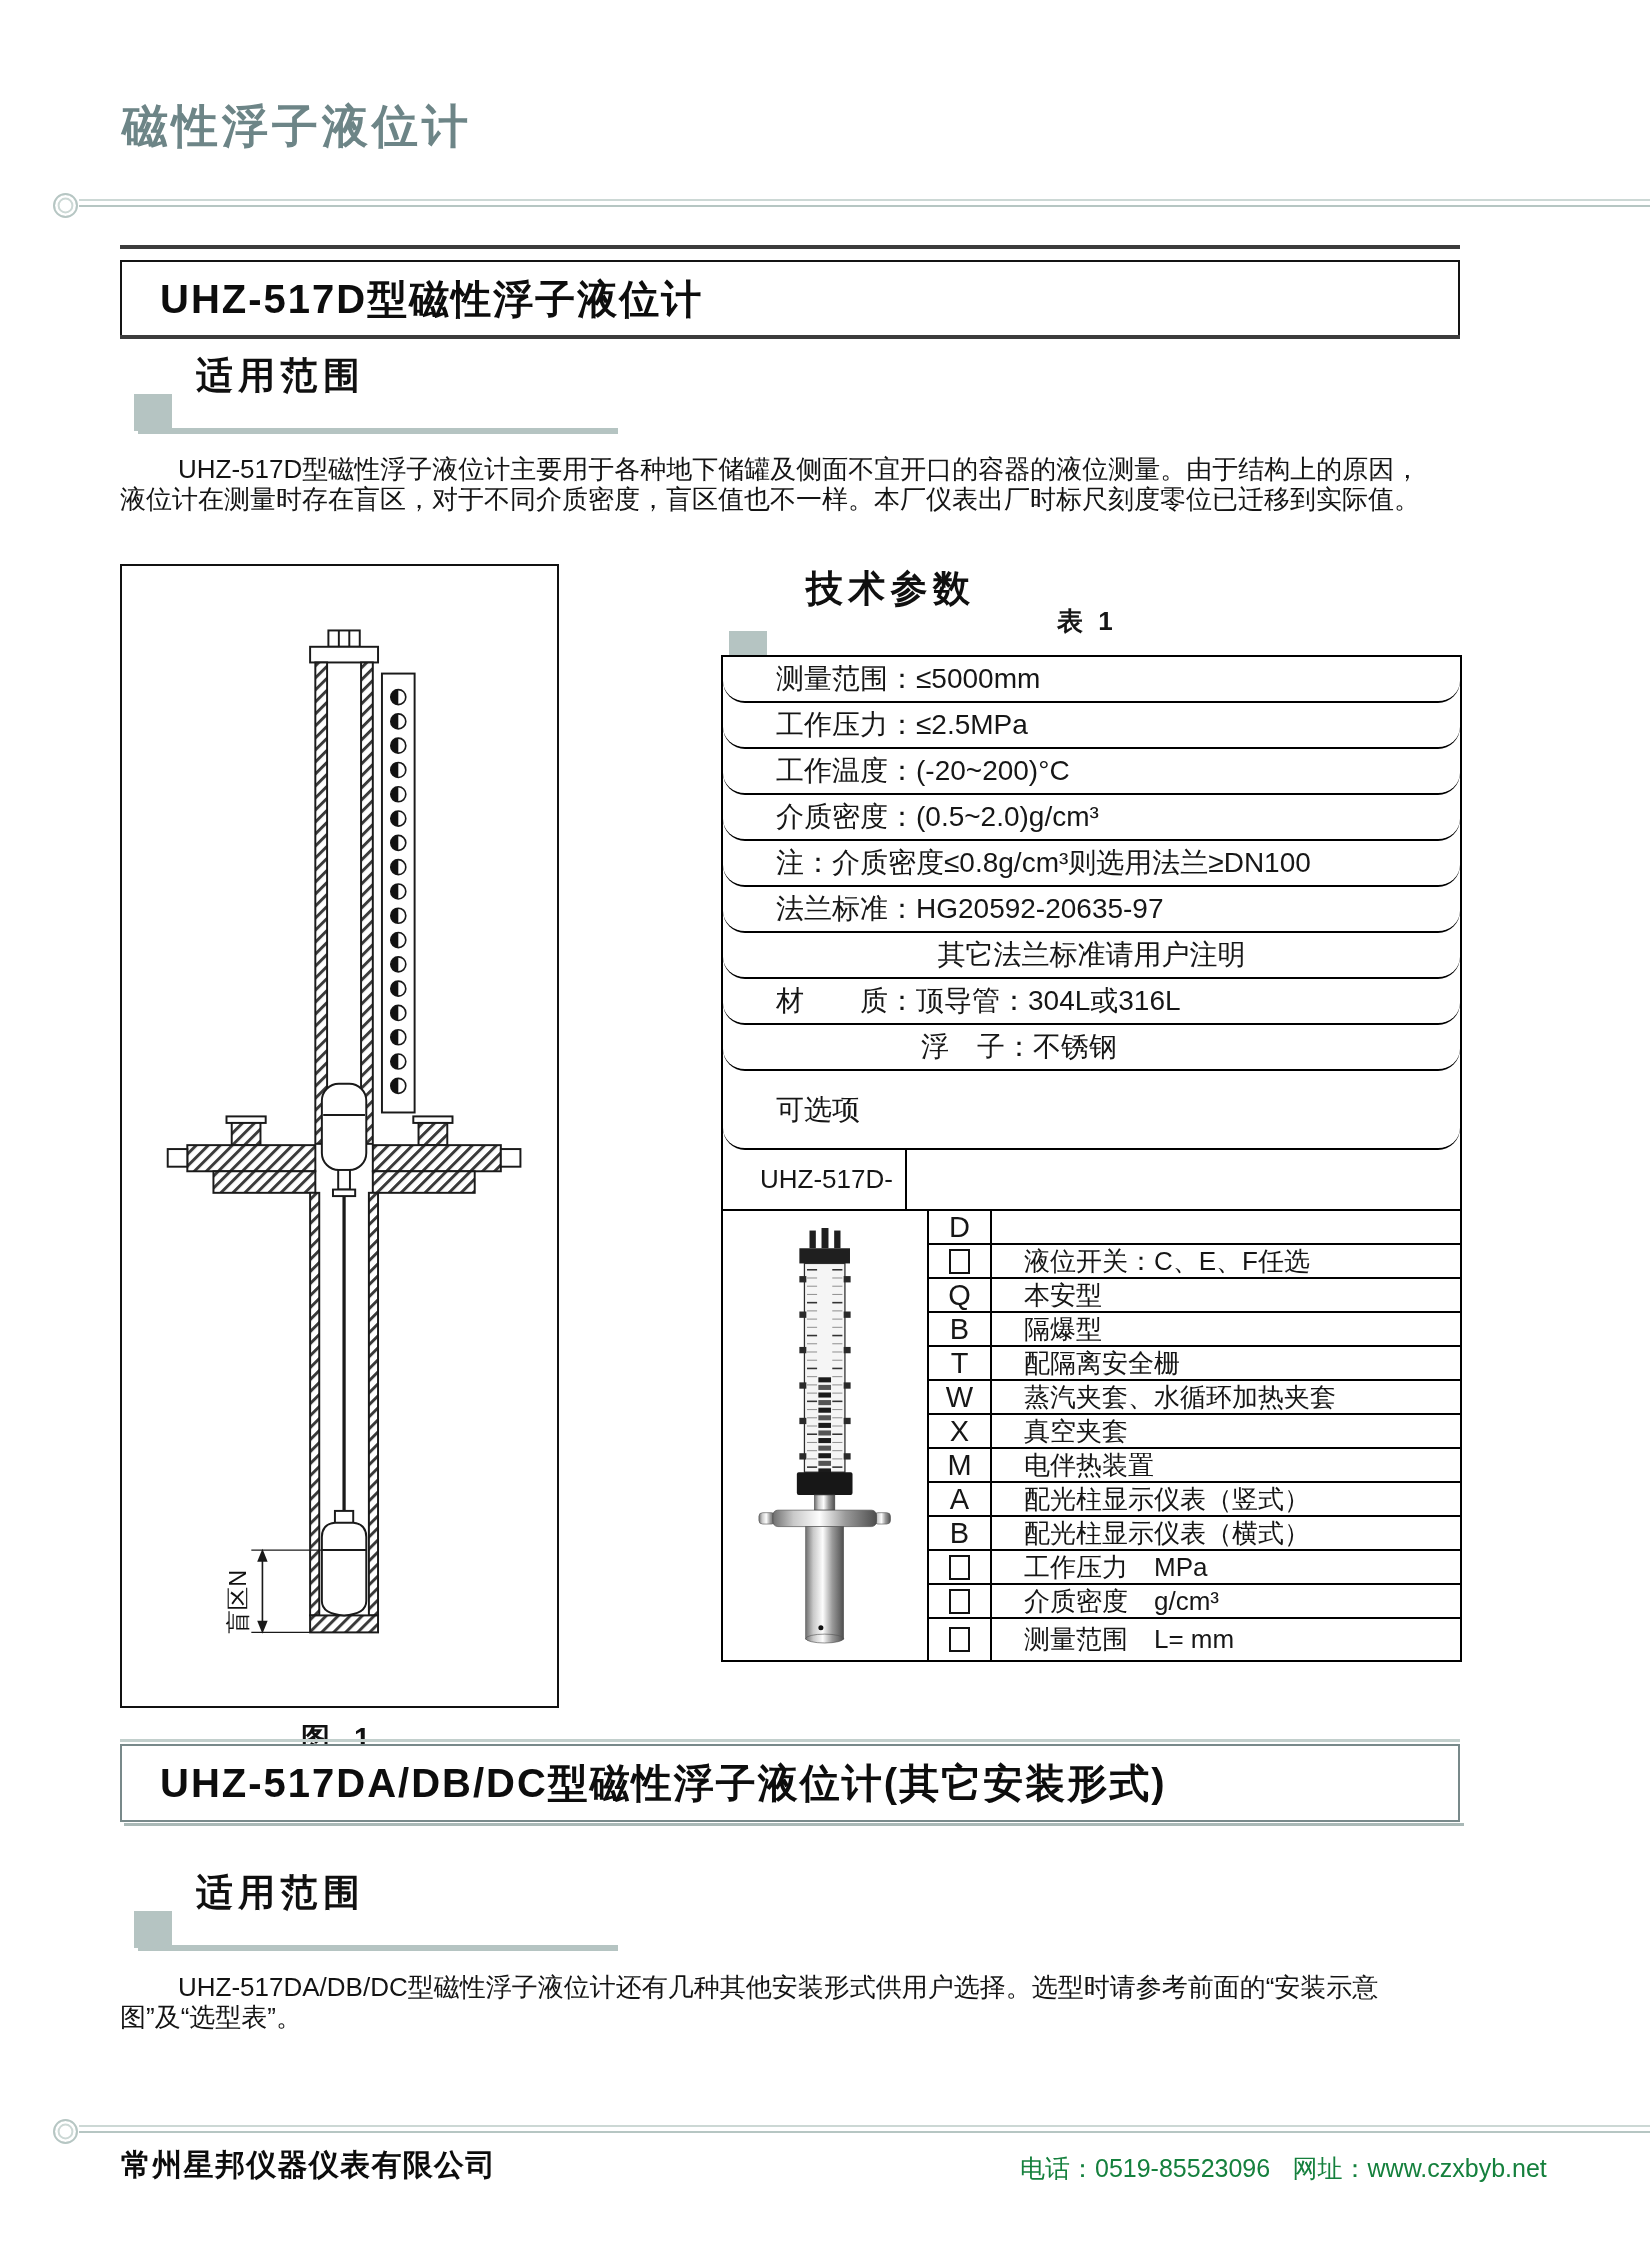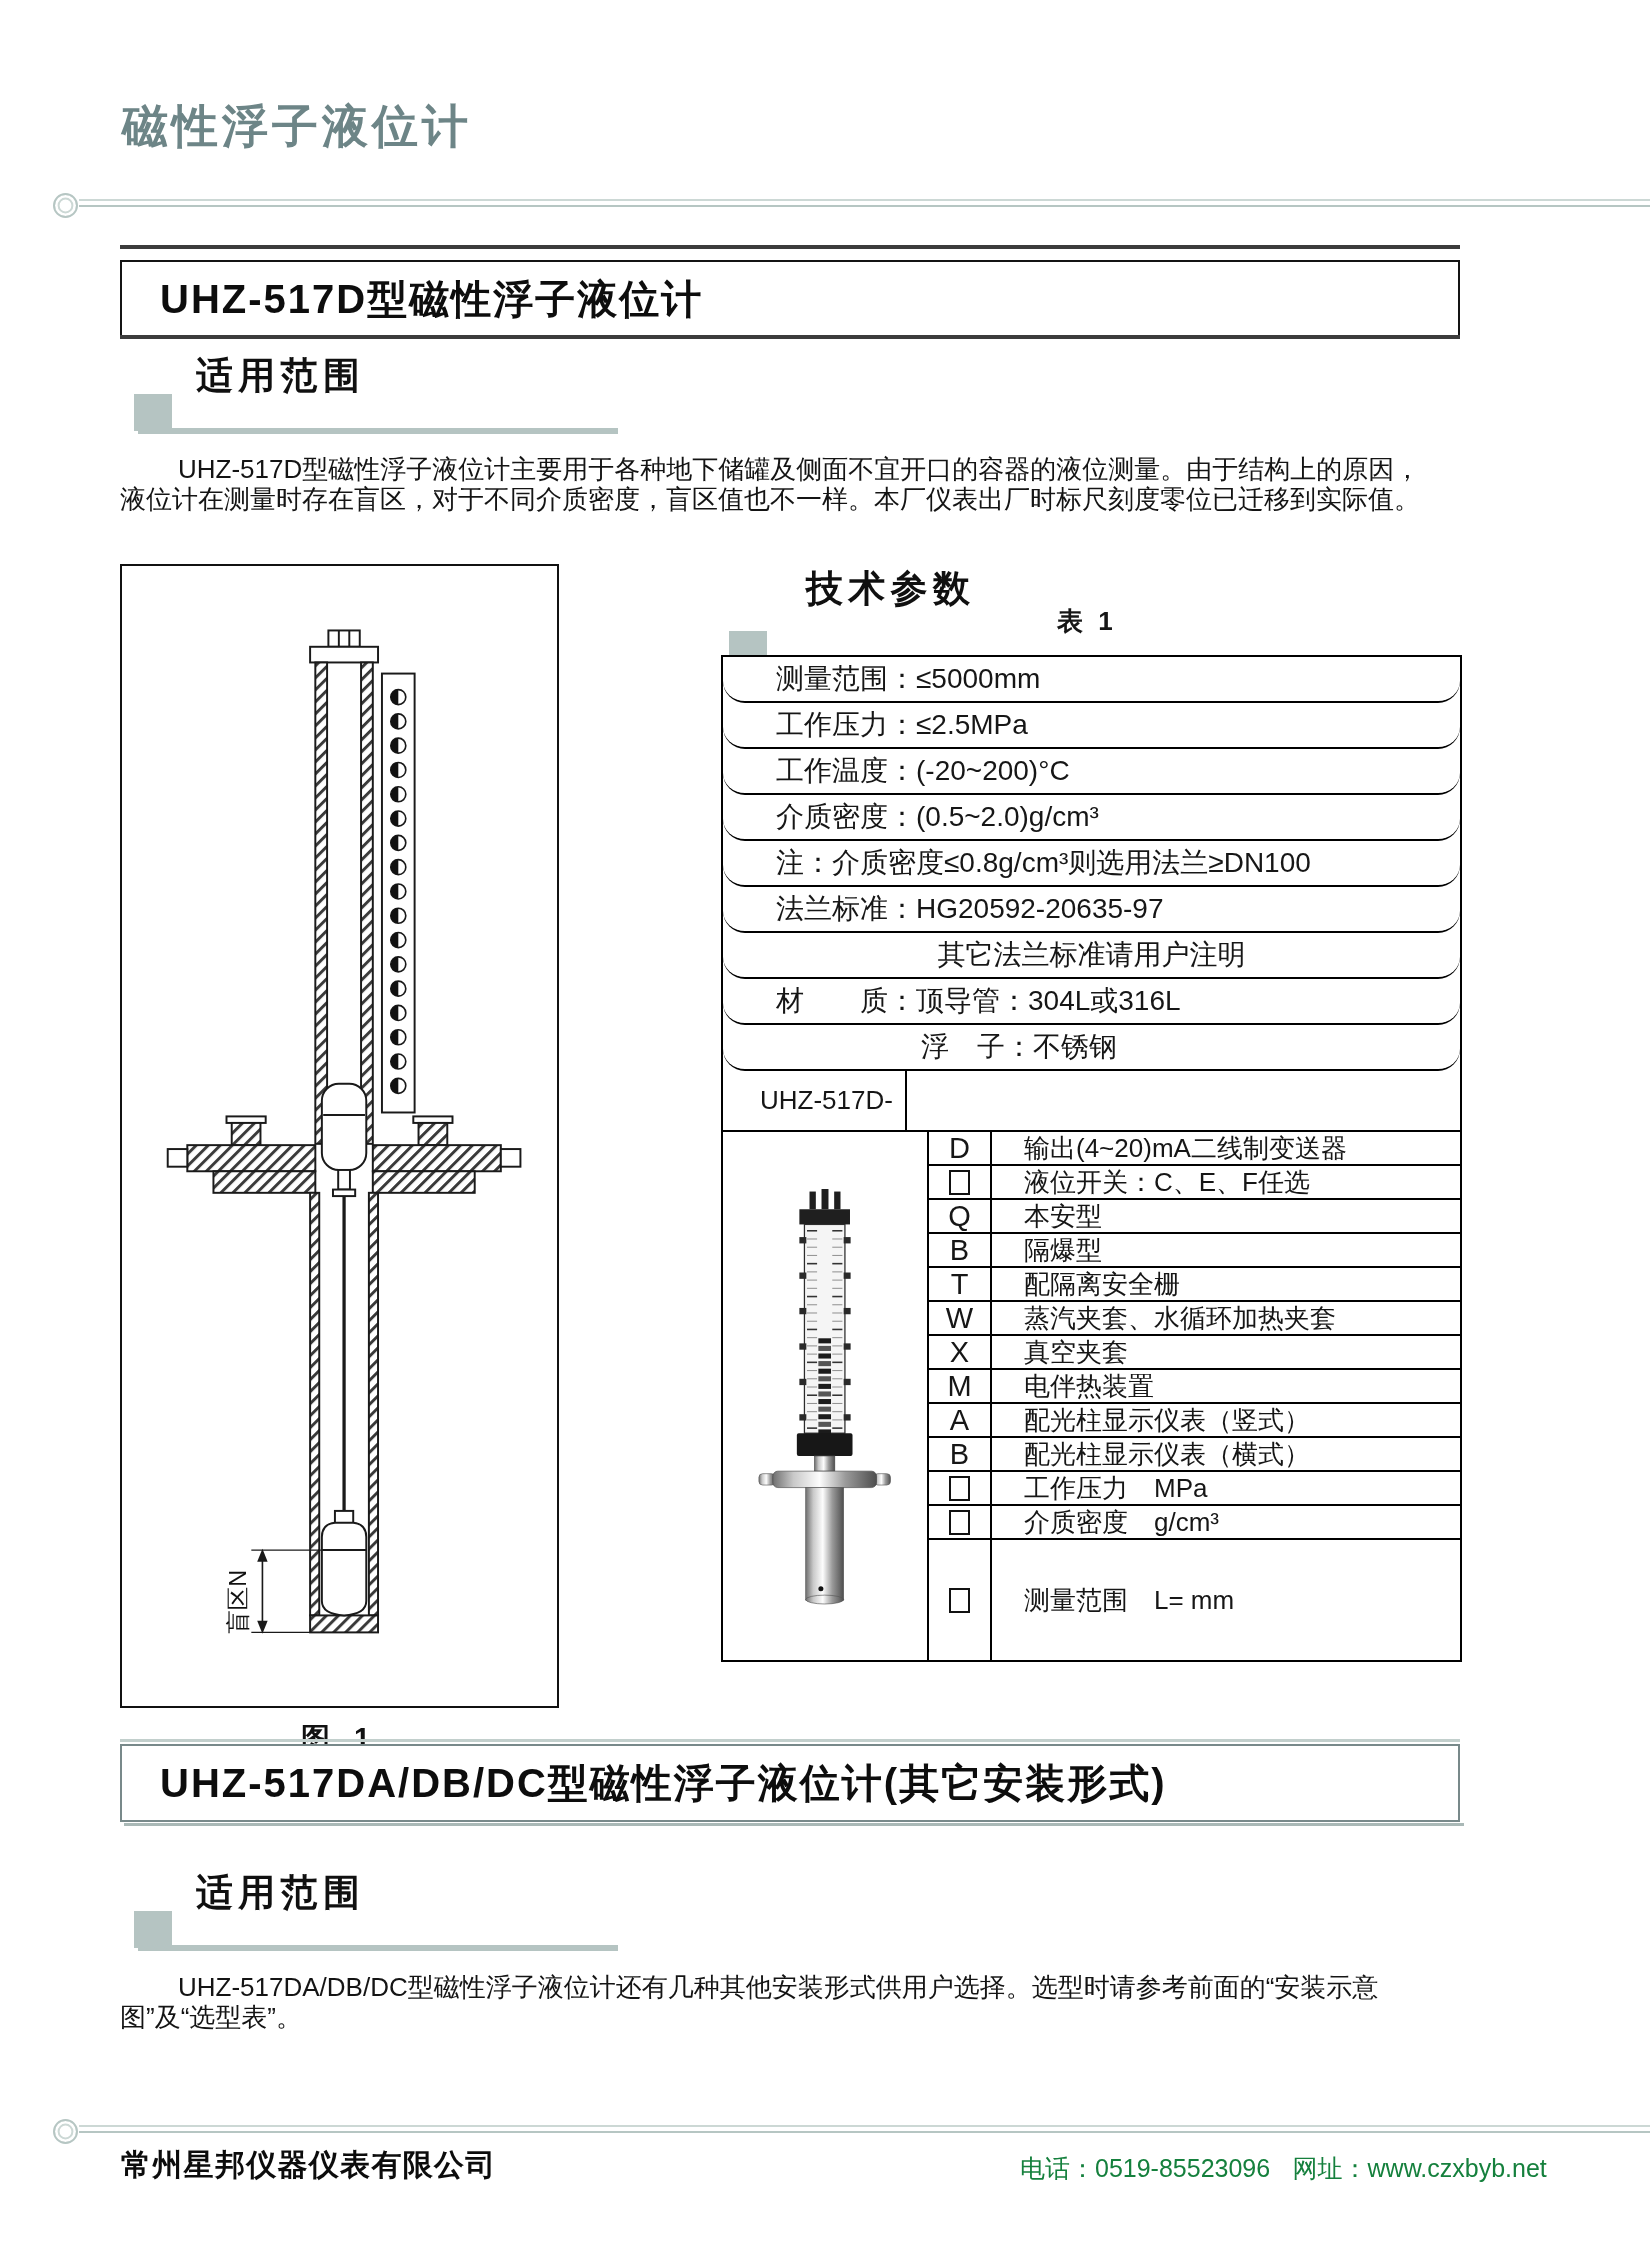--- a/index.html
+++ b/index.html
@@ -258,20 +258,23 @@
       <span>法兰标准：HG20592-20635-97</span>
     </div>
   <div class="trow center">
       <span>其它法兰标准请用户注明</span>
     </div>
   <div class="trow">
       <span>材　　质：顶导管：304L或316L</span>
     </div>
   <div class="trow indent">
       <span>浮　子：不锈钢</span>
+    </div>
+  <div class="trow tall">
+      <span>可选项</span>
     </div>
   <div class="model-row">
     <div class="model-cell">
         <span>UHZ-517D-</span>
       </div>
   </div>
   <div class="options-wrap">
     <div class="photo-cell">
       <svg viewBox="0 0 313 672">
         <defs>
@@ -375,23 +378,20 @@
         <rect x="126" y="480" width="60" height="178" fill="url(#metal)" stroke="#555"></rect>
         <ellipse cx="156" cy="657" rx="30" ry="7" fill="url(#metal)" stroke="#555"></ellipse>
         <circle cx="150" cy="640" r="4" fill="#111"></circle>
       </svg>
     </div>
     <div class="opt-col">
       <div class="orow">
         <div class="ocode">
             <span>D</span>
           </div>
-        <div class="odesc">
-            <span>输出(4~20)mA二线制变送器</span>
-          </div>
       </div>
       <div class="orow">
         <div class="ocode">
             <span class="cbox"></span>
           </div>
         <div class="odesc">
             <span>液位开关：C、E、F任选</span>
           </div>
       </div>
       <div class="orow">

